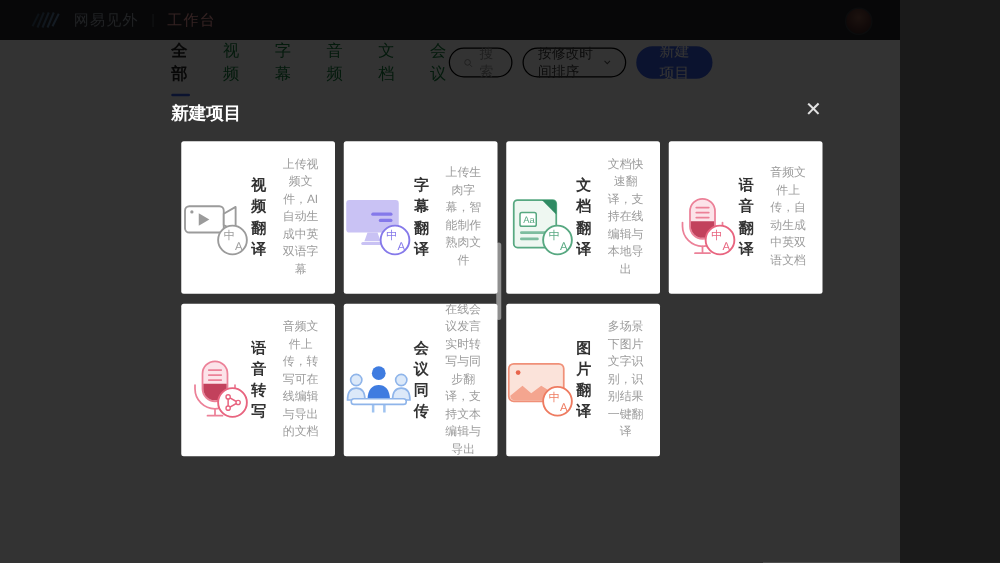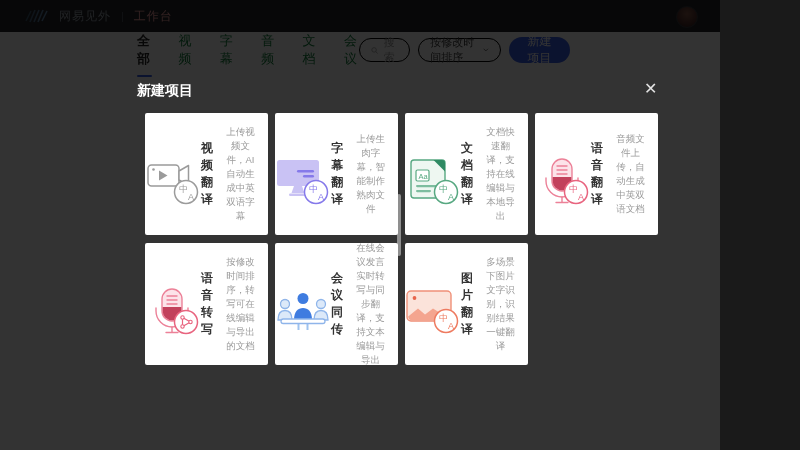--- a/index.html
+++ b/index.html
@@ -194,21 +194,21 @@
             <line x1="27" y1="39" x2="27" y2="44" stroke="#ec8198" stroke-width="1.4" stroke-linecap="round"></line>
             <line x1="21" y1="44.5" x2="33" y2="44.5" stroke="#ec8198" stroke-width="1.4" stroke-linecap="round"></line>
             <circle cx="41" cy="34" r="11.5" fill="#fff" stroke="#e8647f" stroke-width="1.5"></circle>
             <path d="M37.5 29.5 L45.5 34 L37.5 38.5 Z" fill="none" stroke="#e8647f" stroke-width="1.2" stroke-linejoin="round"></path>
             <circle cx="37.5" cy="29.5" r="1.7" fill="#fff" stroke="#e8647f" stroke-width="1.1"></circle>
             <circle cx="45.5" cy="34" r="1.7" fill="#fff" stroke="#e8647f" stroke-width="1.1"></circle>
             <circle cx="37.5" cy="38.5" r="1.7" fill="#fff" stroke="#e8647f" stroke-width="1.1"></circle>
           </svg>
         </div>
         <div class="card-title">语音转写</div>
-        <div class="card-desc">按修改时间排序，转写可在线编辑与导出的文档</div>
+        <div class="card-desc">音频文件上传，转写可在线编辑与导出的文档</div>
       </div>
 
       <div class="card">
         <div class="icon-wrap">
           <svg width="56" height="42" viewBox="0 0 56 42">
             <circle cx="10" cy="13" r="4.5" fill="#dcε"></circle>
             <circle cx="10" cy="13" r="4.5" fill="#dce9f9" stroke="#8fb5ea" stroke-width="1.3"></circle>
             <path d="M3 29 C3 22 6 19.5 10 19.5 S17 22 17 29 Z" fill="#dce9f9" stroke="#8fb5ea" stroke-width="1.3"></path>
             <circle cx="46" cy="13" r="4.5" fill="#dce9f9" stroke="#8fb5ea" stroke-width="1.3"></circle>
             <path d="M39 29 C39 22 42 19.5 46 19.5 S53 22 53 29 Z" fill="#dce9f9" stroke="#8fb5ea" stroke-width="1.3"></path>

